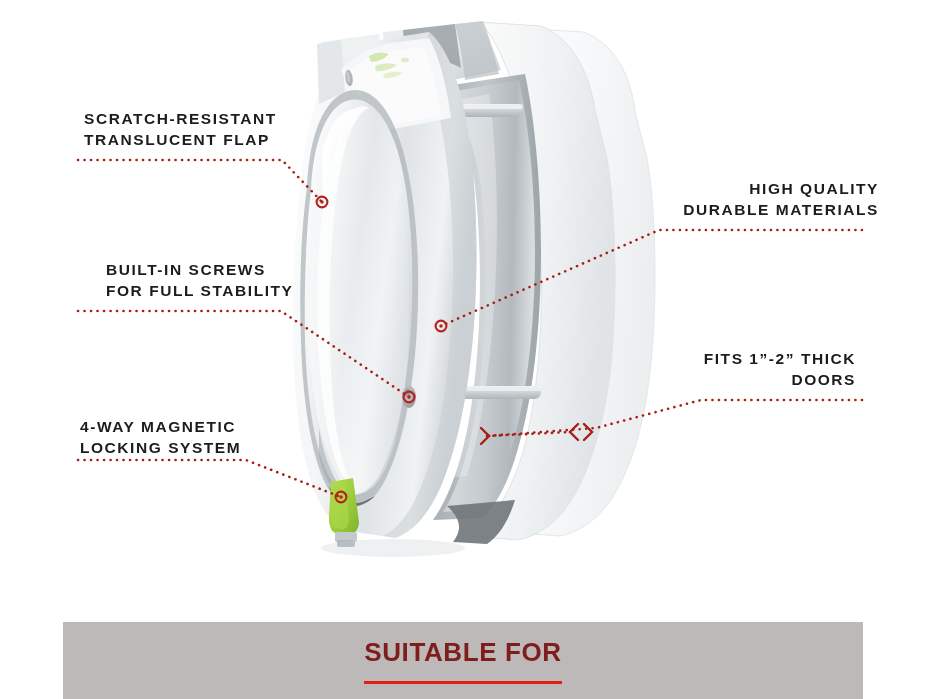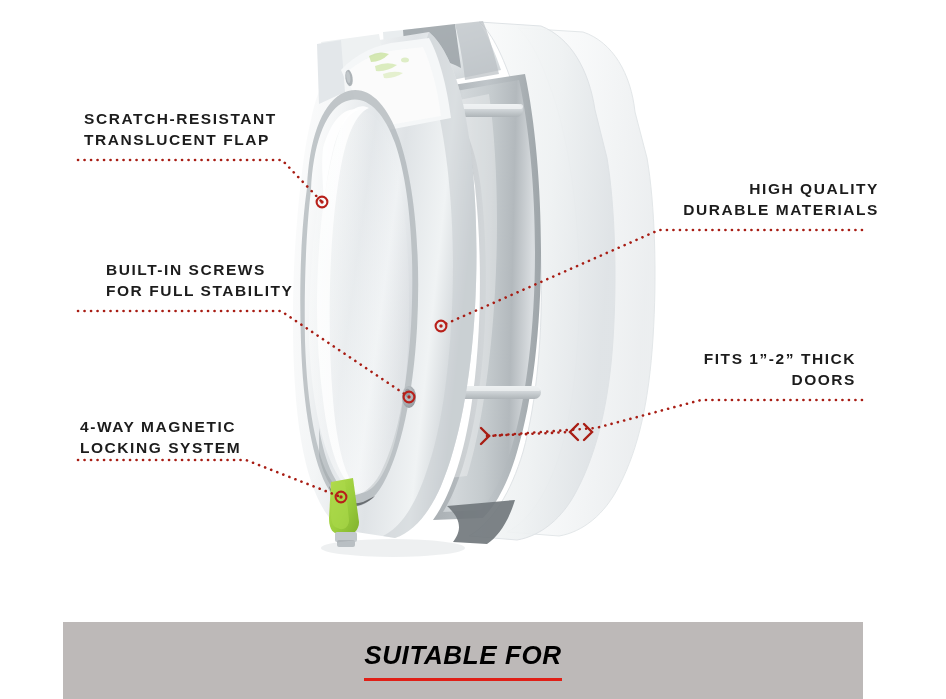--- a/index.html
+++ b/index.html
@@ -65,24 +65,23 @@
     font-size: 26px;
     font-weight: 700;
     letter-spacing: 0.6px;
     color: #3b3b3b;
     white-space: nowrap;
     display: flex;
     align-items: baseline;
     gap: 9px;
   }
   #banner-highlight {
-    color: #000000;
+    color: #7f1d1d;
     border-bottom: 3px solid #e01f16;
-    padding-bottom: 7px;
-    font-style: italic;
+    padding-bottom: 13px;
   }
 
   
   #product {
     position: absolute;
     left: 283px;
     top: 8px;
     width: 390px;
     height: 560px;
   }

